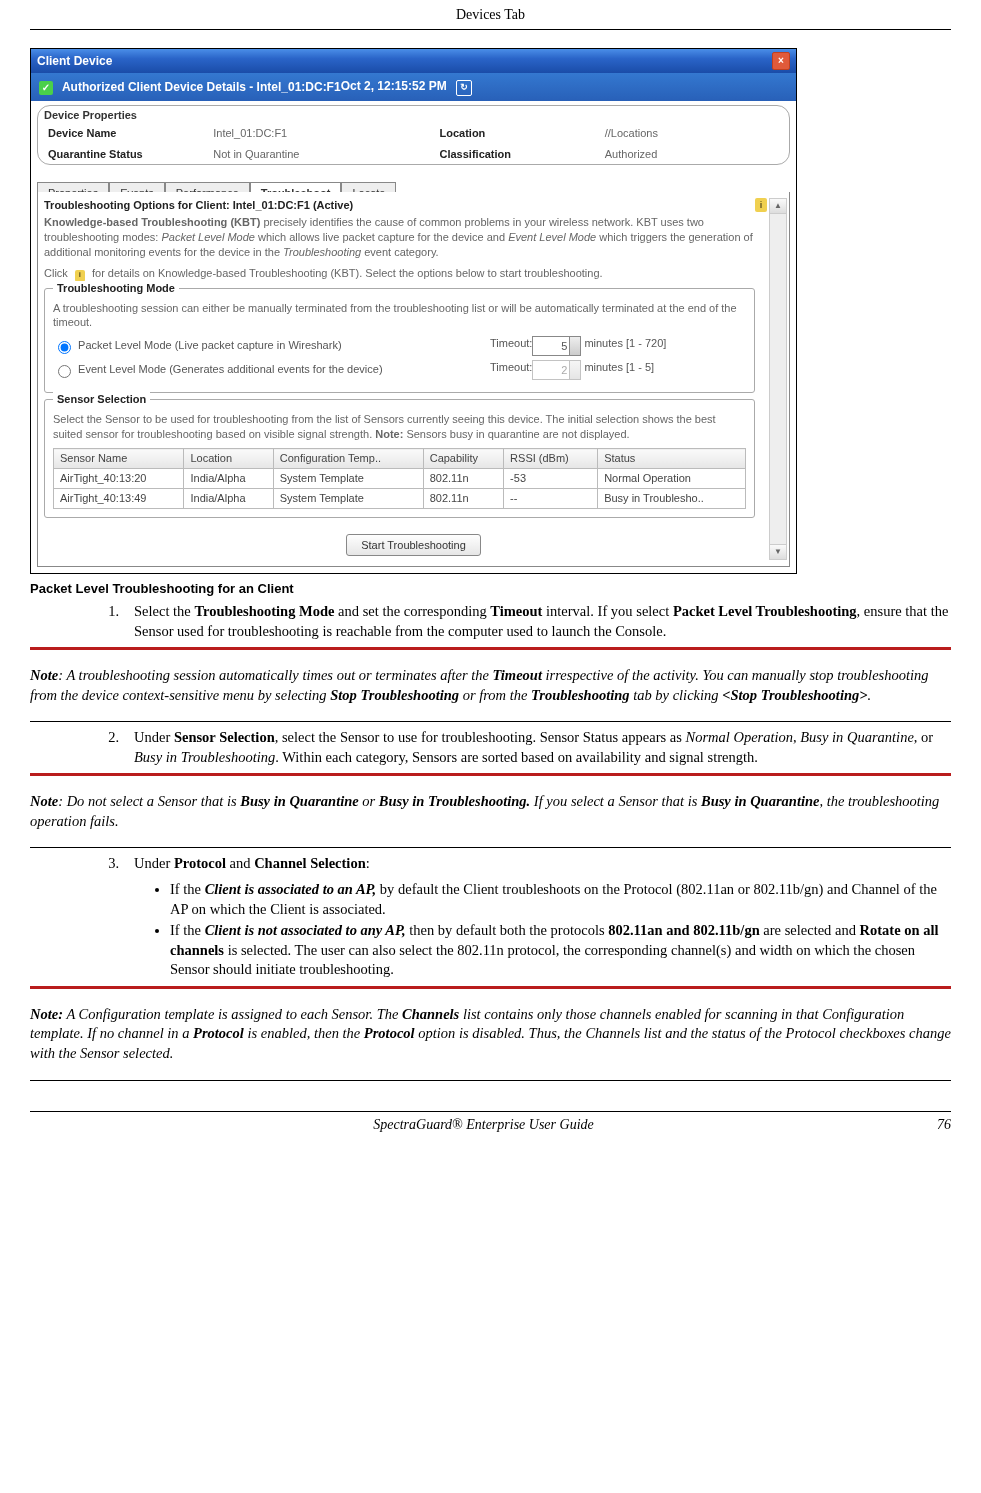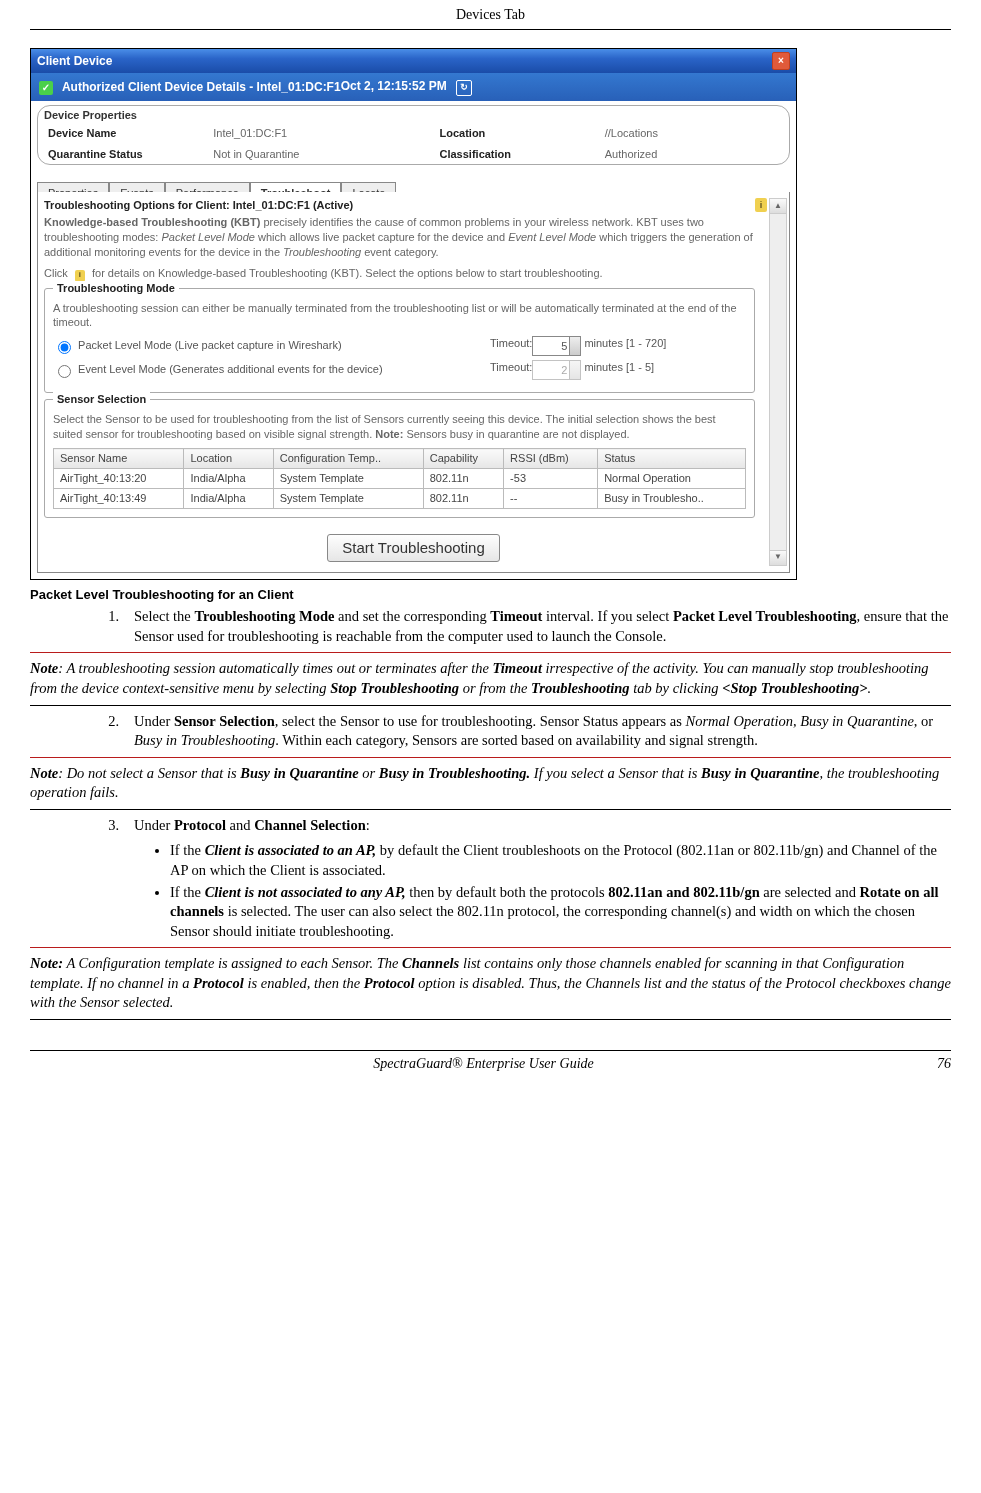--- a/index.html
+++ b/index.html
@@ -246,21 +246,21 @@
     color: #000;
   }
   .start-btn-wrap {
     text-align: center;
     padding: 10px 0 4px 0;
   }
   .start-btn {
     border: 1px solid #888;
     background: linear-gradient(#fefefe,#e6e6e6);
     padding: 3px 14px;
-    font-size: 15px;
+    font-size: 11px;
     border-radius: 3px;
     color: #333;
     display: inline-block;
   }
   .scrollbar {
     position: absolute;
     right: 2px;
     top: 6px;
     bottom: 6px;
     width: 16px;
@@ -290,23 +290,23 @@
     padding: 0 0 0 100px;
   }
   ol.steps > li {
     margin: 0 0 4px 0;
     padding-left: 4px;
   }
   ol.steps > li::marker {
     content: counter(list-item) ".   ";
   }
   .note-block {
-    border-top: 1px solid #b91c1c;
+    border-top: 3px solid #b91c1c;
     border-bottom: 1px solid #000;
-    padding: 6px 0;
+    padding: 16px 0;
     margin: 6px 0;
     font-style: italic;
   }
   .note-block b { font-style: italic; }
   ul.bullets {
     list-style: disc;
     margin: 2px 0 2px 0;
     padding-left: 140px;
   }
   ul.bullets li {

